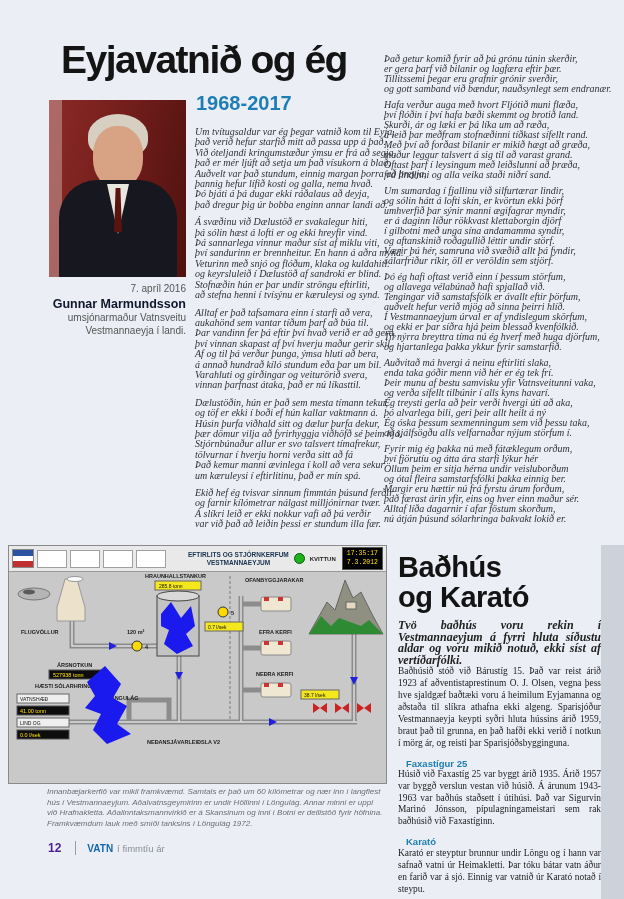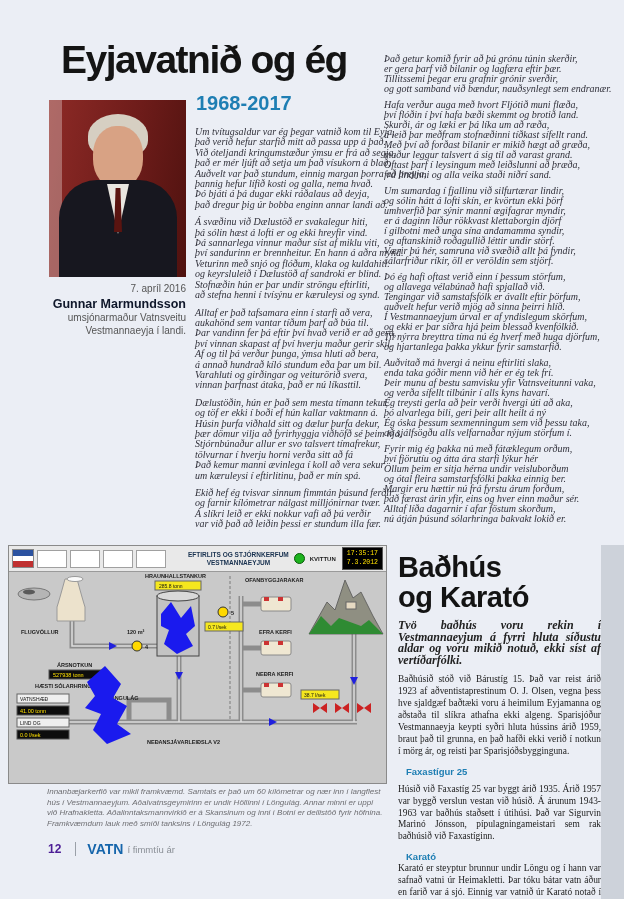--- a/index.html
+++ b/index.html
@@ -39,27 +39,27 @@
   .scada svg{display:block;}
   .scada text{font-family:"Liberation Sans",sans-serif;}
   .lbl{font-size:5.5px;font-weight:bold;fill:#1a1a1a;}
   .chipt{font-size:5.5px;fill:#ffe000;font-family:"Liberation Mono",monospace;}
   .chipw{font-size:5px;fill:#111;}
   
   .caption{left:47px;top:787px;width:338px;font-size:8px;font-style:italic;color:#6e6e72;line-height:10.5px;}
   .footer{left:48px;top:841px;display:flex;align-items:center;}
   .pgnum{font-size:12px;font-weight:bold;color:#4c1d95;}
   .fdiv{width:1px;height:14px;background:#9aa0a8;margin:0 11px 0 14px;}
-  .brand{font-size:14px;font-weight:bold;color:#1565ab;}
+  .brand{font-size:10px;font-weight:bold;color:#1565ab;}
   .brand-suffix{font-size:9.5px;color:#8a8f96;margin-left:4px;}
   
   .sidebar{left:398px;top:552px;width:203px;}
   .sb-h{font-size:29px;font-weight:bold;letter-spacing:-0.5px;line-height:30px;color:#131313;}
   .sb-intro{font-family:"Liberation Serif",serif;font-style:italic;font-weight:bold;font-size:12px;line-height:11.6px;color:#222;text-align:justify;margin-top:8px;}
-  .sb-p{font-family:"Liberation Serif",serif;font-size:9.4px;line-height:11.9px;color:#1c1c1c;text-align:justify;margin-top:8px;}
+  .sb-p{font-family:"Liberation Serif",serif;font-size:9.4px;line-height:11.9px;color:#1c1c1c;text-align:justify;}
   .sb-sub{font-size:9.5px;font-weight:bold;color:#1e7eb3;margin-top:8px;padding-left:8px;}
   .edge{left:601px;top:545px;width:23px;height:354px;background:#cdd2da;}
 </style>
 </head>
 <body>
 
 <div class="abs title">Eyjavatnið og ég</div>
 <div class="abs subtitle">1968-2017</div>
 
 <div class="abs photo">
@@ -293,18 +293,18 @@
   <div class="brand">VATN</div>
   <div class="brand-suffix">í fimmtíu ár</div>
 </div>
 
 <div class="abs sidebar">
   <div class="sb-h">Baðhús</div>
   <div class="sb-h">og Karató</div>
   <div class="sb-intro">Tvö baðhús voru rekin í Vestmannaeyjum á fyrri hluta síðustu aldar og voru mikið notuð, ekki síst af vertíðarfólki.</div>
   <div class="sb-p">Baðhúsið stóð við Bárustíg 15. Það var reist árið 1923 af aðventistaprestinum O. J. Olsen, vegna þess hve sjaldgæf baðtæki voru á heimilum Eyjamanna og aðstaða til slíkra athafna ekki algeng. Sparisjóður Vestmannaeyja keypti syðri hluta hússins árið 1959, braut það til grunna, en það hafði ekki verið í notkun í mörg ár, og reisti þar Sparisjóðsbygginguna.</div>
   <div class="sb-sub">Faxastígur 25</div>
-  <div class="sb-p" style="margin-top:7px;">Húsið við Faxastíg 25 var byggt árið 1935. Árið 1957 var byggð verslun vestan við húsið. Á árunum 1943-1963 var baðhús staðsett í útihúsi. Það var Sigurvin Marinó Jónsson, pípulagningameistari sem rak baðhúsið við Faxastíginn.</div>
+  <div class="sb-p" style="margin-top:0;">Húsið við Faxastíg 25 var byggt árið 1935. Árið 1957 var byggð verslun vestan við húsið. Á árunum 1943-1963 var baðhús staðsett í útihúsi. Það var Sigurvin Marinó Jónsson, pípulagningameistari sem rak baðhúsið við Faxastíginn.</div>
   <div class="sb-sub">Karató</div>
   <div class="sb-p" style="margin-top:1px;">Karató er steyptur brunnur undir Löngu og í hann var safnað vatni úr Heimakletti. Þar tóku bátar vatn áður en farið var á sjó. Einnig var vatnið úr Karató notað í steypu.</div>
 </div>
 
 <div class="abs edge"></div>
 
 </body></html>

